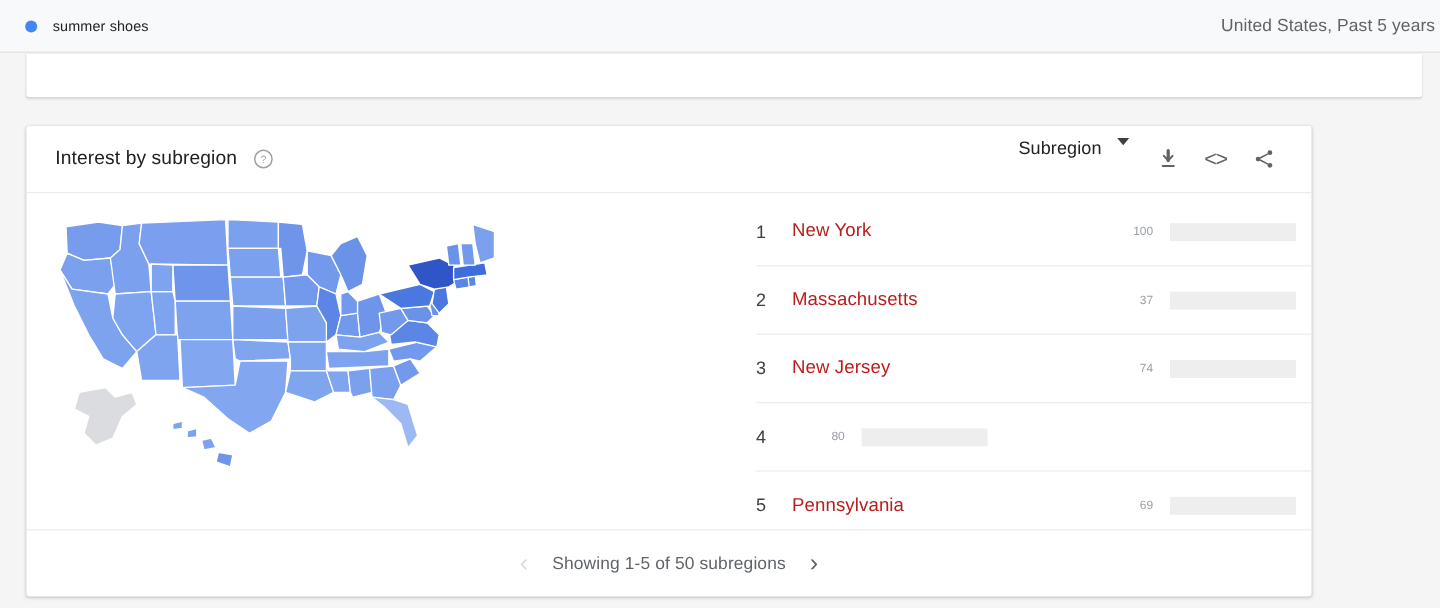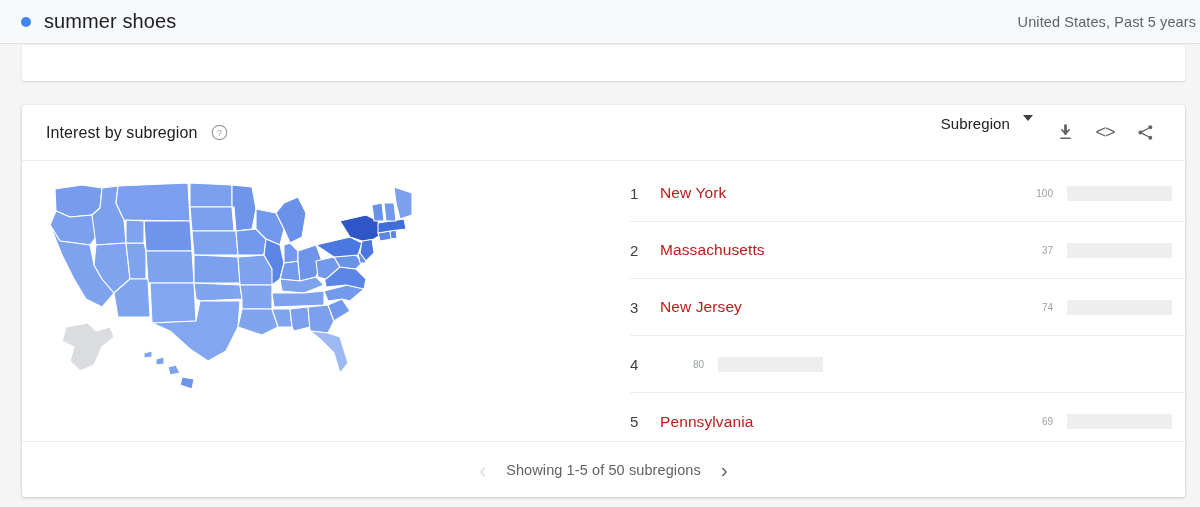--- a/index.html
+++ b/index.html
@@ -35,21 +35,21 @@
   }
   .term-dot {
     width: 10px;
     height: 10px;
     border-radius: 50%;
     background: #4285f4;
     flex: 0 0 auto;
   }
   .term-label {
     margin-left: 13px;
-    font-size: 20px;
+    font-size: 12px;
     color: #202124;
     letter-spacing: .1px;
   }
   .topbar-right {
     margin-left: auto;
     margin-right: 4px;
     font-size: 14.5px;
     color: #5f6368;
     letter-spacing: .1px;
     white-space: nowrap;
@@ -65,21 +65,21 @@
     background: #ffffff;
     border-radius: 0 0 2px 2px;
     box-shadow: 0 1px 2px rgba(60,64,67,.16), 0 0 1px rgba(60,64,67,.10);
   }
 
   
   .card {
     position: absolute;
     left: 22px;
     top: 105px;
-    width: 1163px;
+    width: 1071px;
     height: 392px;
     background: #ffffff;
     border-radius: 2px;
     box-shadow: 0 1px 3px rgba(60,64,67,.22), 0 0 2px rgba(60,64,67,.10);
     box-sizing: border-box;
     overflow: hidden;
   }
 
   .card-header {
     height: 56px;

